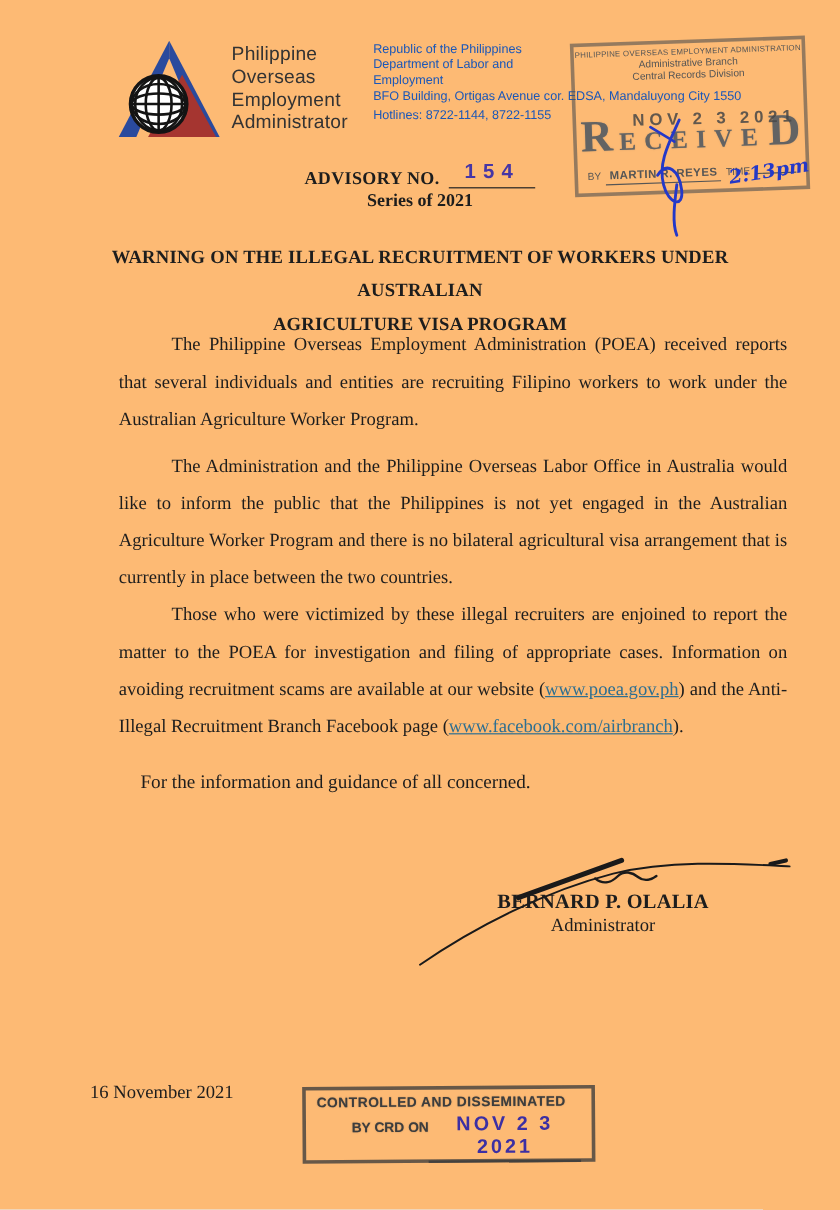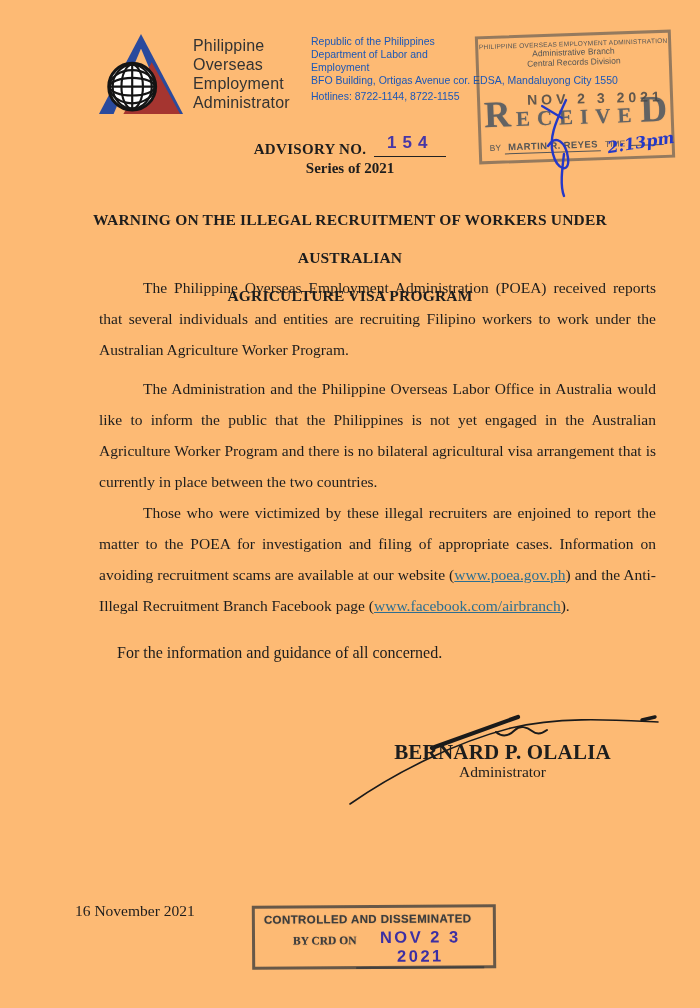--- a/index.html
+++ b/index.html
@@ -66,53 +66,53 @@
   .adv-numwrap{display:inline-block;min-width:72px;border-bottom:1.5px solid #222;position:relative;top:-1px;}
   .adv-num{
     font-family:"Liberation Sans",sans-serif;font-weight:bold;font-size:17px;
     letter-spacing:6px;color:#4636a6;position:relative;top:-3px;
   }
   .adv-series{font-weight:bold;font-size:15px;margin-top:2px;}
 
   
   .title{
     position:absolute;left:71px;top:201px;width:558px;text-align:center;
-    font-weight:bold;font-size:15.5px;line-height:38px;letter-spacing:.2px;
+    font-weight:bold;font-size:15.5px;line-height:28px;letter-spacing:.2px;
   }
   .para{
     position:absolute;left:73px;width:557px;text-align:justify;
     font-size:15.5px;line-height:31px;text-indent:44px;margin-left:26px;
   }
   .p1{top:272px;}
   .p2{top:373px;}
   .p3{top:497px;}
   .closing{position:absolute;left:73px;top:644px;font-size:16px;text-indent:44px;width:557px;}
   .doclink{color:#2e6f91;text-decoration:underline;}
 
   
   .sig-swoosh{position:absolute;left:346px;top:690px;width:330px;height:118px;}
   .sig-block{position:absolute;left:375px;top:742px;width:255px;text-align:center;}
-  .sig-name{font-weight:bold;font-size:21px;line-height:20px;letter-spacing:.2px;}
+  .sig-name{font-weight:bold;font-size:17px;line-height:20px;letter-spacing:.2px;}
   .sig-title{font-size:15.5px;line-height:20px;}
 
   .dateline{position:absolute;left:75px;top:902px;font-size:15.5px;}
 
   
   .bstamp{
     position:absolute;left:252px;top:905px;width:244px;height:64px;
     border:3px solid rgba(60,60,60,.78);transform:rotate(-.4deg);
     padding:5px 9px 0;box-sizing:border-box;
   }
   .bs-line1{
     font-family:"Liberation Sans",sans-serif;font-weight:bold;font-size:11.5px;
     letter-spacing:.4px;color:#3d3d3d;text-shadow:0 0 1px rgba(61,61,61,.55);
     white-space:nowrap;
   }
   .bs-line2{display:flex;align-items:baseline;margin-top:4px;}
-  .bs-by{font-family:Liberation Serif, serif;font-weight:bold;font-size:11.5px;color:#3d3d3d;text-shadow:0 0 1px rgba(61,61,61,.55);padding-left:29px;}
+  .bs-by{font-family:Liberation Sans, sans-serif;font-weight:bold;font-size:11.5px;color:#3d3d3d;text-shadow:0 0 1px rgba(61,61,61,.55);padding-left:29px;}
   .bs-dateline{flex:1;border-bottom:2px solid rgba(61,61,61,.85);text-align:center;}
   .bs-date{
     font-family:"Liberation Sans",sans-serif;font-weight:bold;font-size:16.5px;
     letter-spacing:2.5px;color:#3c2fa3;position:relative;top:-1px;
   }
 </style>
 </head>
 <body>
 
 <div class="page">

